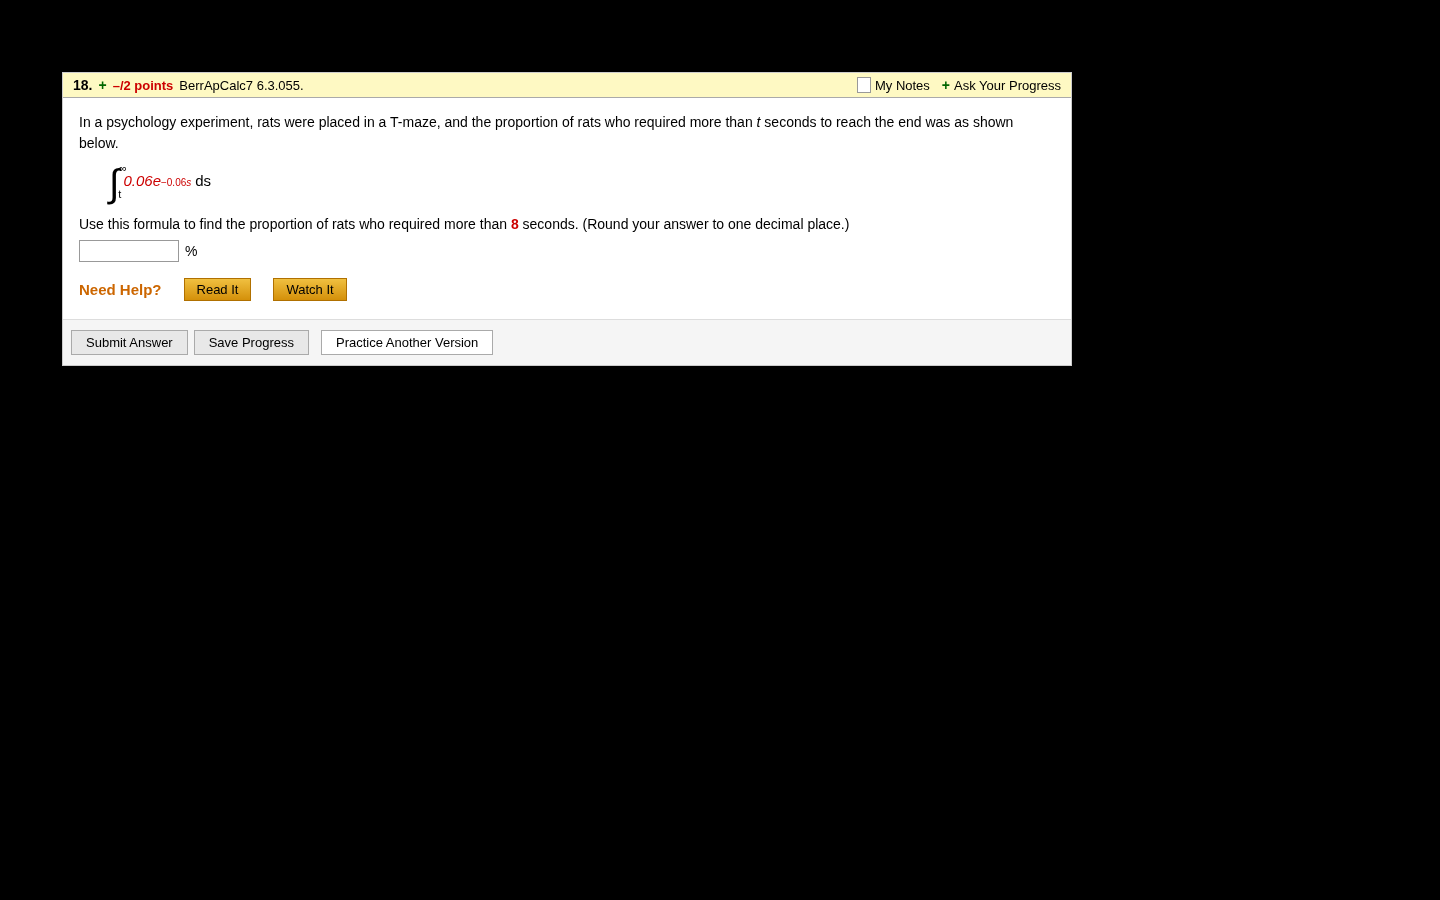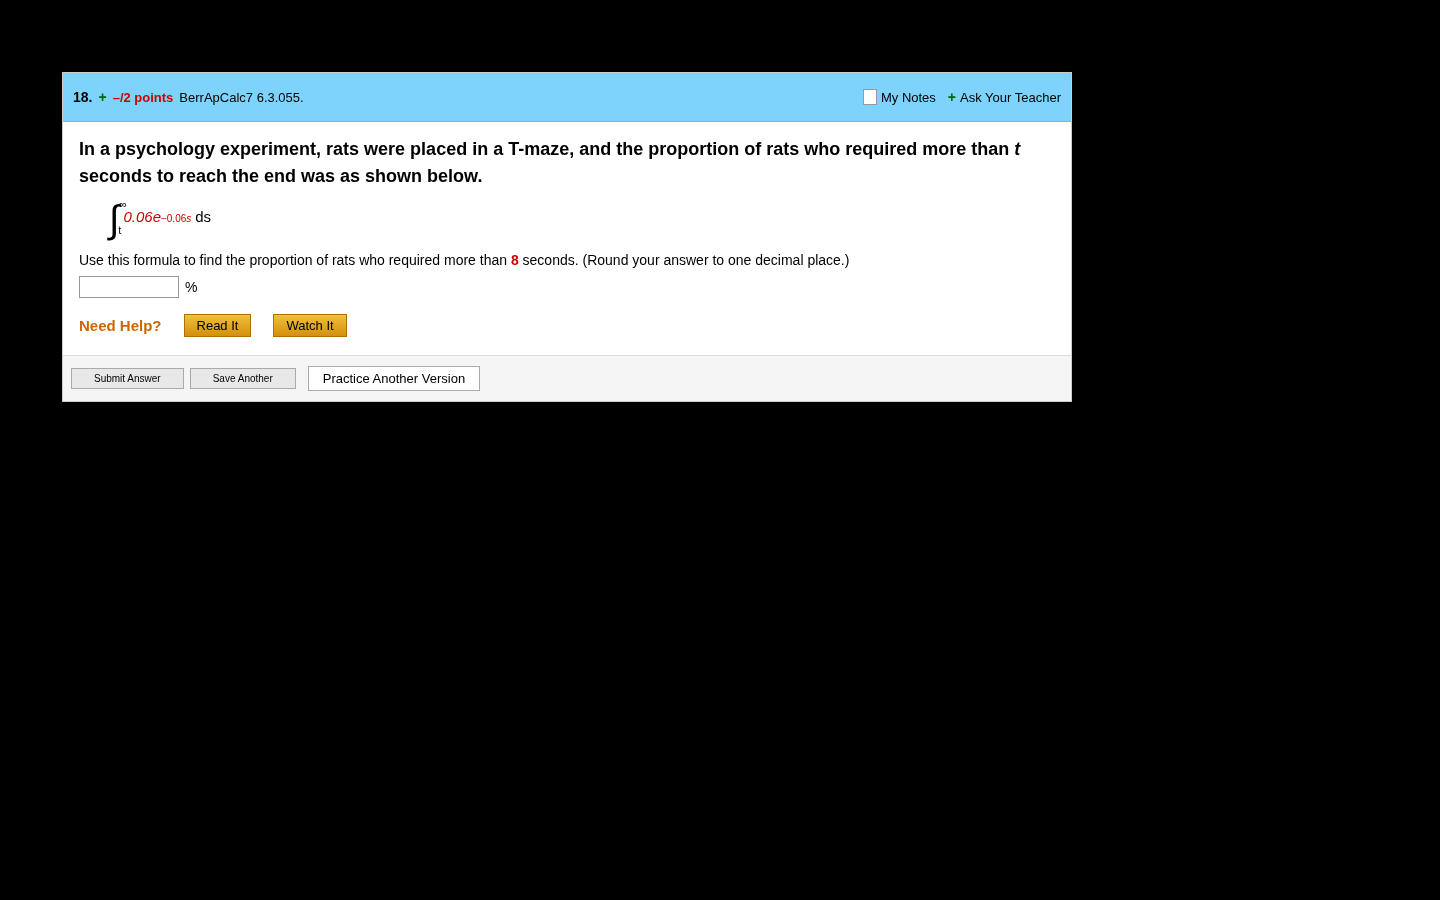--- a/index.html
+++ b/index.html
@@ -20,22 +20,22 @@
       position: absolute;
       top: 72px;
       left: 62px;
       width: 1010px;
       background: #fff;
       border: 1px solid #ccc;
     }
 
     
     .question-header {
-      background: #7dd3fc;
-      padding: 16px 10px;
+      background: #fef9c3;
+      padding: 4px 10px;
       display: flex;
       align-items: center;
       justify-content: space-between;
       border-bottom: 1px solid #aaa;
     }
 
     .question-header-left {
       display: flex;
       align-items: center;
       gap: 6px;
@@ -106,25 +106,24 @@
       font-size: 14px;
     }
 
     
     .question-body {
       padding: 14px 16px 18px 16px;
       border-bottom: 1px solid #ddd;
     }
 
     .question-text {
-      font-size: 18px;
+      font-size: 14px;
       color: #000;
       line-height: 1.5;
       margin-bottom: 10px;
-      font-weight: bold;
     }
 
     .question-text .highlight-t {
       font-style: italic;
     }
 
     .integral-container {
       margin: 10px 0 14px 30px;
       font-size: 16px;
       display: flex;
@@ -218,22 +217,22 @@
       display: flex;
       align-items: center;
       gap: 6px;
       background: #f5f5f5;
     }
 
     .footer-btn {
       background: #e8e8e8;
       border: 1px solid #aaa;
       color: #000;
-      padding: 4px 22px;
-      font-size: 10px;
+      padding: 4px 14px;
+      font-size: 13px;
       cursor: pointer;
     }
 
     .footer-btn-practice {
       background: #fff;
       border: 1px solid #aaa;
       color: #000;
       padding: 4px 14px;
       font-size: 13px;
       cursor: pointer;
@@ -254,21 +253,21 @@
         <span class="points-text">–/2 points</span>
         <span class="question-id">BerrApCalc7 6.3.055.</span>
       </div>
       <div class="question-header-right">
         <button class="notes-btn">
           <span class="notes-icon"></span>
           <span>My Notes</span>
         </button>
         <button class="ask-teacher-btn">
           <span class="ask-teacher-plus">+</span>
-          <span>Ask Your Teacher</span>
+          <span>Ask Your Progress</span>
         </button>
       </div>
     </div>
 
     <div class="question-body">
       <p class="question-text">
         <span>In a psychology experiment, rats were placed in a T-maze, and the proportion of rats who required more than </span><span class="highlight-t">t</span><span> seconds to reach the end was as shown below.</span>
       </p>
 
       <div class="integral-container">
@@ -298,18 +297,18 @@
 
       <div class="need-help-row">
         <span class="need-help-label">Need Help?</span>
         <button class="help-btn">Read It</button>
         <button class="help-btn">Watch It</button>
       </div>
     </div>
 
     <div class="footer-buttons">
       <button class="footer-btn">Submit Answer</button>
-      <button class="footer-btn">Save Another</button>
+      <button class="footer-btn">Save Progress</button>
       <button class="footer-btn-practice">Practice Another Version</button>
     </div>
 
   </div>
 </div>
 
 </body></html>

